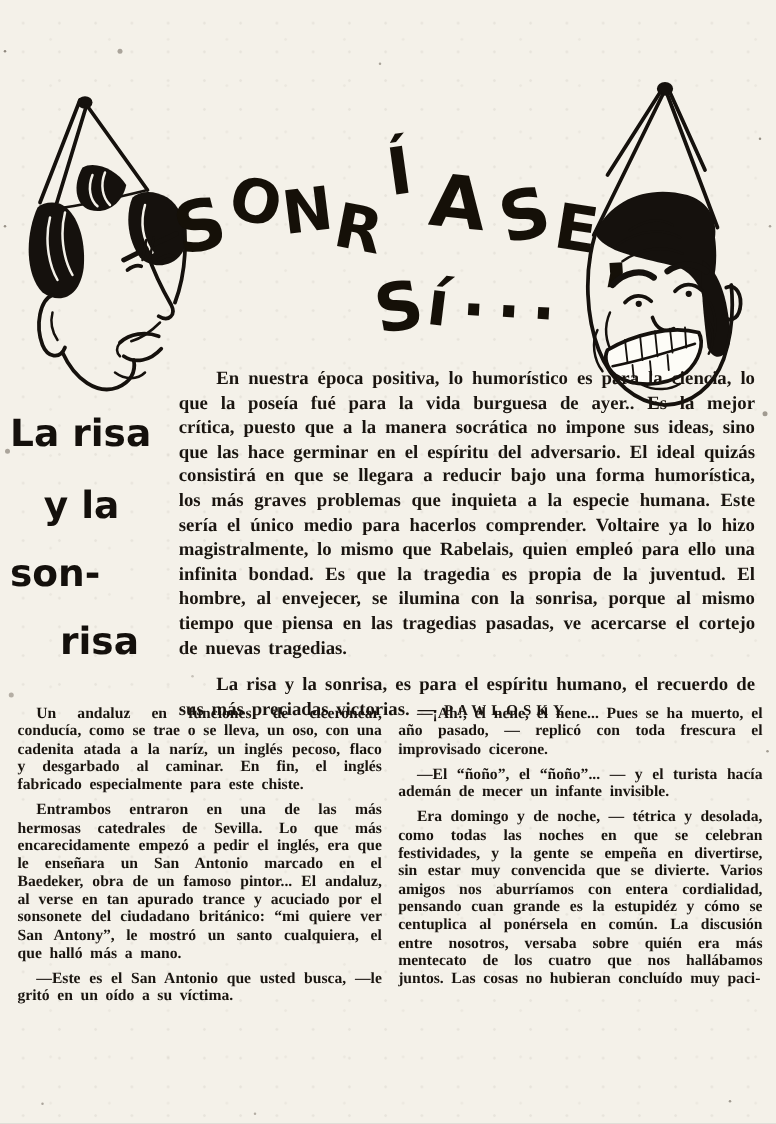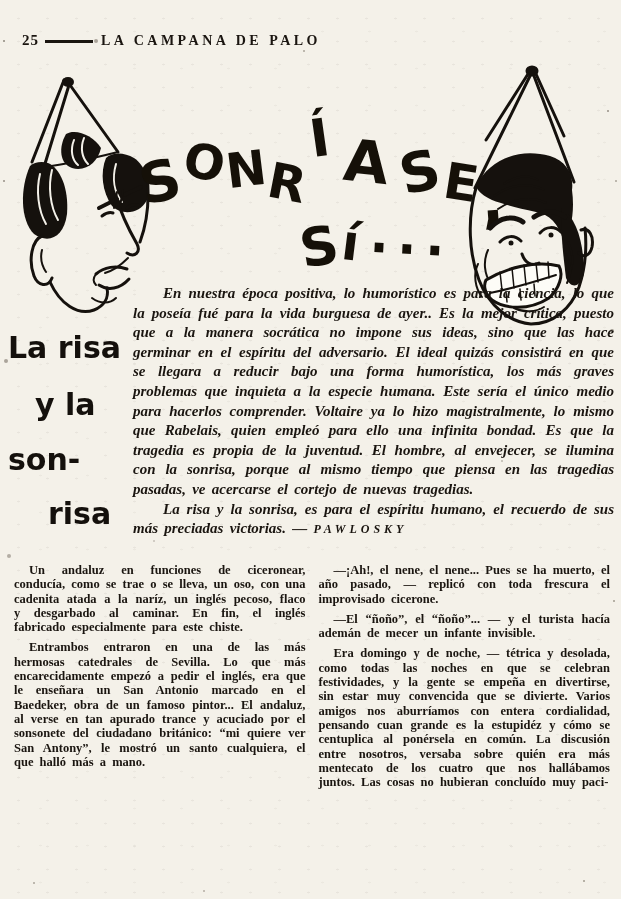--- a/index.html
+++ b/index.html
@@ -50,42 +50,37 @@
   
   .side-title{position:absolute;left:8px;top:333px;width:118px;
     font-family:"DejaVu Sans",sans-serif;font-weight:bold;font-size:30px;line-height:1;color:#14100c;}
   .side-title .l0{margin-left:0;}
   .side-title .l1{margin-left:27px;margin-top:27px;}
   .side-title .l2{margin-left:0px;margin-top:25px;}
   .side-title .l3{margin-left:40px;margin-top:24px;}
   
   .lead{position:absolute;left:133px;top:284px;width:481px;
     font-size:15px;line-height:19.6px;font-weight:bold;text-align:justify;word-spacing:2.5px;}
-  .lead p{margin:0;text-indent:30px;font-style:italic;}
+  .lead p{margin:10px;text-indent:30px;}
   .lead .byline{letter-spacing:4px;font-size:12px;white-space:nowrap;}
   
   .columns{position:absolute;left:14px;top:563px;width:596px;display:flex;gap:13px;
     font-size:12.5px;line-height:14.3px;font-weight:bold;text-align:justify;word-spacing:3px;}
   .col{width:50%;}
   .col h3{margin:0 0 13px 6px;font-size:13.5px;letter-spacing:4px;font-weight:bold;
     text-align:left;word-spacing:1px;}
   .col .h2nd{margin:15px 0 13px 0;letter-spacing:3px;}
   .col p{margin:0 0 6px 0;text-indent:15px;}
 </style>
 </head>
 <body>
 
 <div class="page">
   <div class="specks"></div>
 
-  <div class="header">
-    <span class="pageno">25</span>
-    <span class="rule"></span>
-    <span class="mast">LA CAMPANA DE PALO</span>
-  </div>
 
   <div class="art">
 
     <svg class="face-left" width="148" height="250" viewBox="0 0 148 250" fill="none" stroke="#15110d" stroke-width="3" stroke-linecap="round" stroke-linejoin="round">
       <ellipse cx="64" cy="14" rx="6" ry="5" fill="#15110d" stroke="none"></ellipse>
       <path d="M60,12 L28,94"></path>
       <path d="M65,17 L40,99"></path>
       <path d="M66,17 L114,84"></path>
       <path d="M40,99 C64,96 90,90 114,84" stroke-width="2"></path>
       <path d="M62,66 C54,80 56,96 68,100 C82,104 94,94 97,80 C90,68 72,60 62,66 Z" fill="#15110d" stroke="none"></path>
@@ -176,20 +171,21 @@
 
   <div class="lead">
     <p>En nuestra época positiva, lo humorístico es para la ciencia, lo que la poseía fué para la vida burguesa de ayer.. Es la mejor crítica, puesto que a la manera socrática no impone sus ideas, sino que las hace germinar en el espíritu del adversario. El ideal quizás consistirá en que se llegara a reducir bajo una forma humorística, los más graves problemas que inquieta a la especie humana. Este sería el único medio para hacerlos comprender. Voltaire ya lo hizo magistralmente, lo mismo que Rabelais, quien empleó para ello una infinita bondad. Es que la tragedia es propia de la juventud. El hombre, al envejecer, se ilumina con la sonrisa, porque al mismo tiempo que piensa en las tragedias pasadas, ve acercarse el cortejo de nuevas tragedias.</p>
     <p><span>La risa y la sonrisa, es para el espíritu humano, el recuerdo de sus más preciadas victorias. — </span><span class="byline">PAWLOSKY</span></p>
   </div>
 
   <div class="columns">
     <div class="col">
       <p>Un andaluz en funciones de ciceronear, conducía, como se trae o se lleva, un oso, con una cadenita atada a la naríz, un inglés pecoso, flaco y desgarbado al caminar. En fin, el inglés fabricado especialmente para este chiste.</p>
       <p>Entrambos entraron en una de las más hermosas catedrales de Sevilla. Lo que más encarecidamente empezó a pedir el inglés, era que le enseñara un San Antonio marcado en el Baedeker, obra de un famoso pintor... El andaluz, al verse en tan apurado trance y acuciado por el sonsonete del ciudadano británico: “mi quiere ver San Antony”, le mostró un santo cualquiera, el que halló más a mano.</p>
+      <p>—Este es el San Antonio que usted busca, —le gritó en un oído a su víctima.</p>
     </div>
     <div class="col">
       <p>—¡Ah!, el nene, el nene... Pues se ha muerto, el año pasado, — replicó con toda frescura el improvisado cicerone.</p>
       <p>—El “ñoño”, el “ñoño”... — y el turista hacía ademán de mecer un infante invisible.</p>
       <p>Era domingo y de noche, — tétrica y desolada, como todas las noches en que se celebran festividades, y la gente se empeña en divertirse, sin estar muy convencida que se divierte. Varios amigos nos aburríamos con entera cordialidad, pensando cuan grande es la estupidéz y cómo se centuplica al ponérsela en común. La discusión entre nosotros, versaba sobre quién era más mentecato de los cuatro que nos hallábamos juntos. Las cosas no hubieran concluído muy paci-</p>
     </div>
   </div>
 </div>
 
 </body></html>

